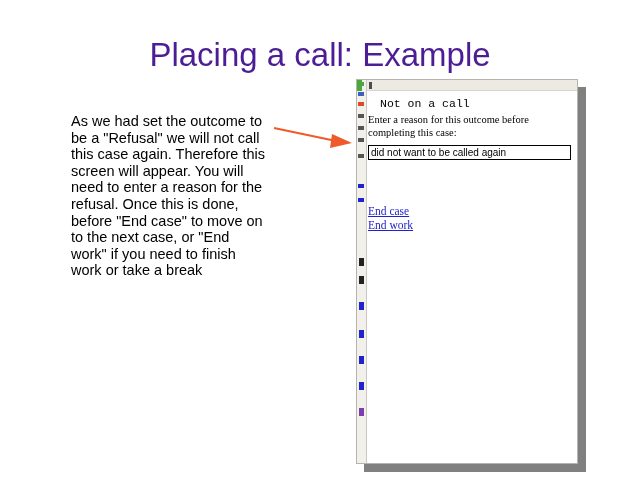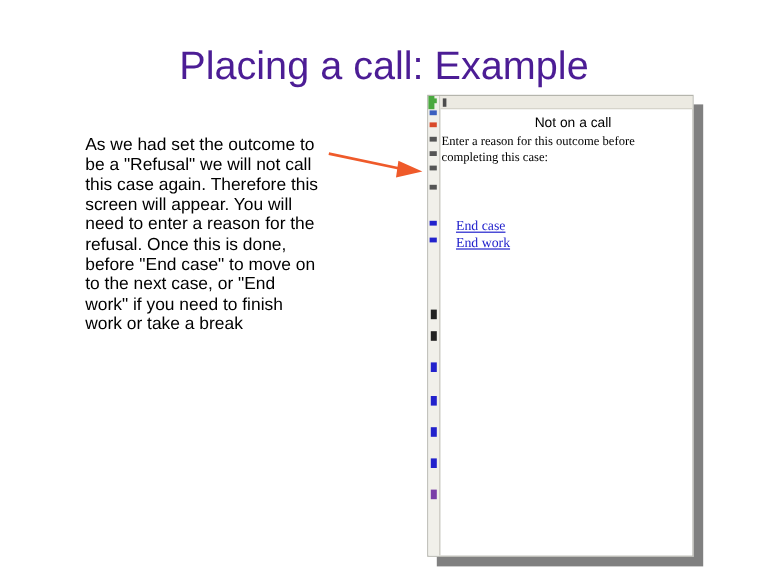--- a/index.html
+++ b/index.html
@@ -128,22 +128,21 @@
     left: 11px;
     top: 12px;
     right: 2px;
     bottom: 2px;
     font-family: "Liberation Serif", serif;
     color: #000000;
     overflow: hidden;
   }
 
   #panel-heading {
-    text-align: center;
-    font-family: Liberation Sans, sans-serif;
+    font-family: Liberation Mono, monospace;
     font-size: 11.5px;
     color: #000000;
     margin-top: 5px;
     margin-left: 12px;
   }
   #panel-instruction {
     font-family: "Liberation Serif", serif;
     font-size: 10.5px;
     line-height: 13px;
     color: #000000;
@@ -161,21 +160,20 @@
     background: #ffffff;
     font-family: "Liberation Sans", sans-serif;
     font-size: 10px;
     color: #000000;
     padding: 0 2px;
     line-height: 13px;
     outline: none;
   }
   #panel-links {
     margin-top: 44px;
-    padding-left: 12px;
   }
   .panel-link {
     display: block;
     font-family: "Liberation Serif", serif;
     font-size: 11.5px;
     color: #2222cc;
     text-decoration: underline;
     line-height: 14px;
     width: fit-content;
     cursor: pointer;
@@ -238,20 +236,23 @@
     <div id="top-strip-tick"></div>
   </div>
   <div id="top-strip-green"></div>
 
   <div id="panel-content">
 
     <div id="panel-heading">Not on a call</div>
 
     <div id="panel-instruction">Enter a reason for this outcome before completing this case:</div>
 
+    <div id="reason-input-wrap">
+      <input id="reason-input" type="text" value="did not want to be called again" style="">
+    </div>
 
     <div id="panel-links">
       <a class="panel-link">End case</a>
       <a class="panel-link">End work</a>
     </div>
 
   </div>
 </div>
 
 </body></html>

